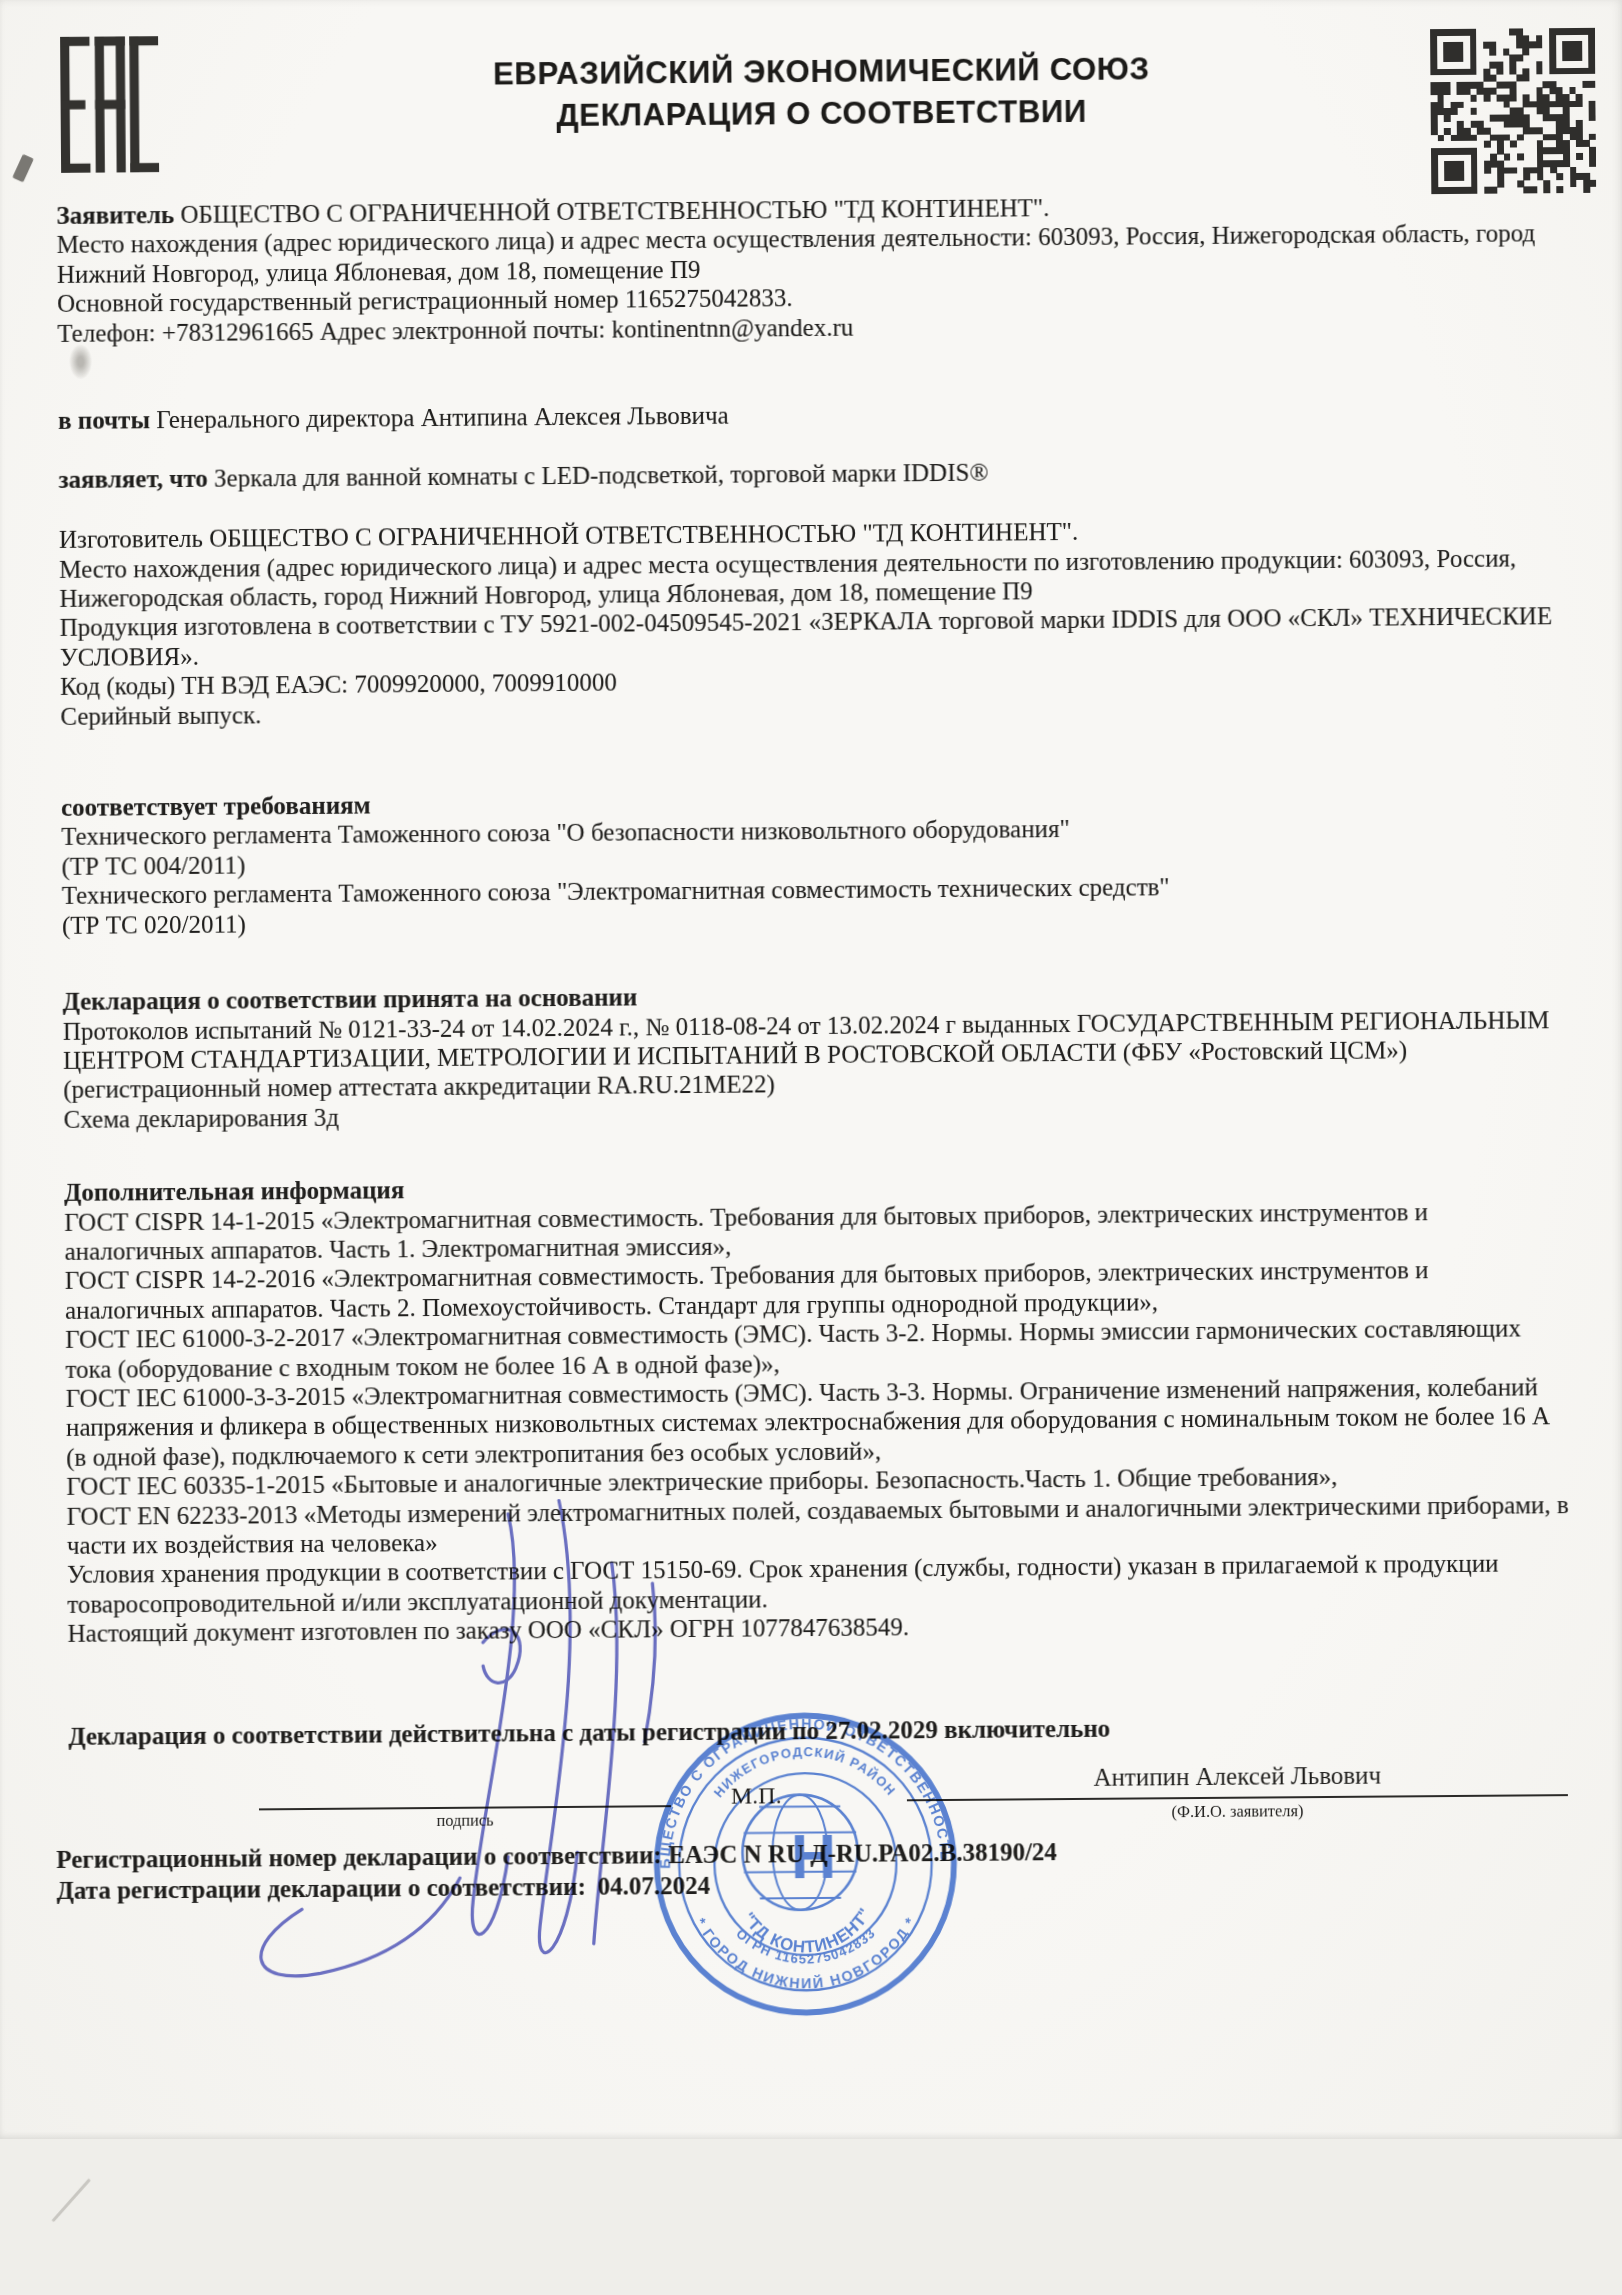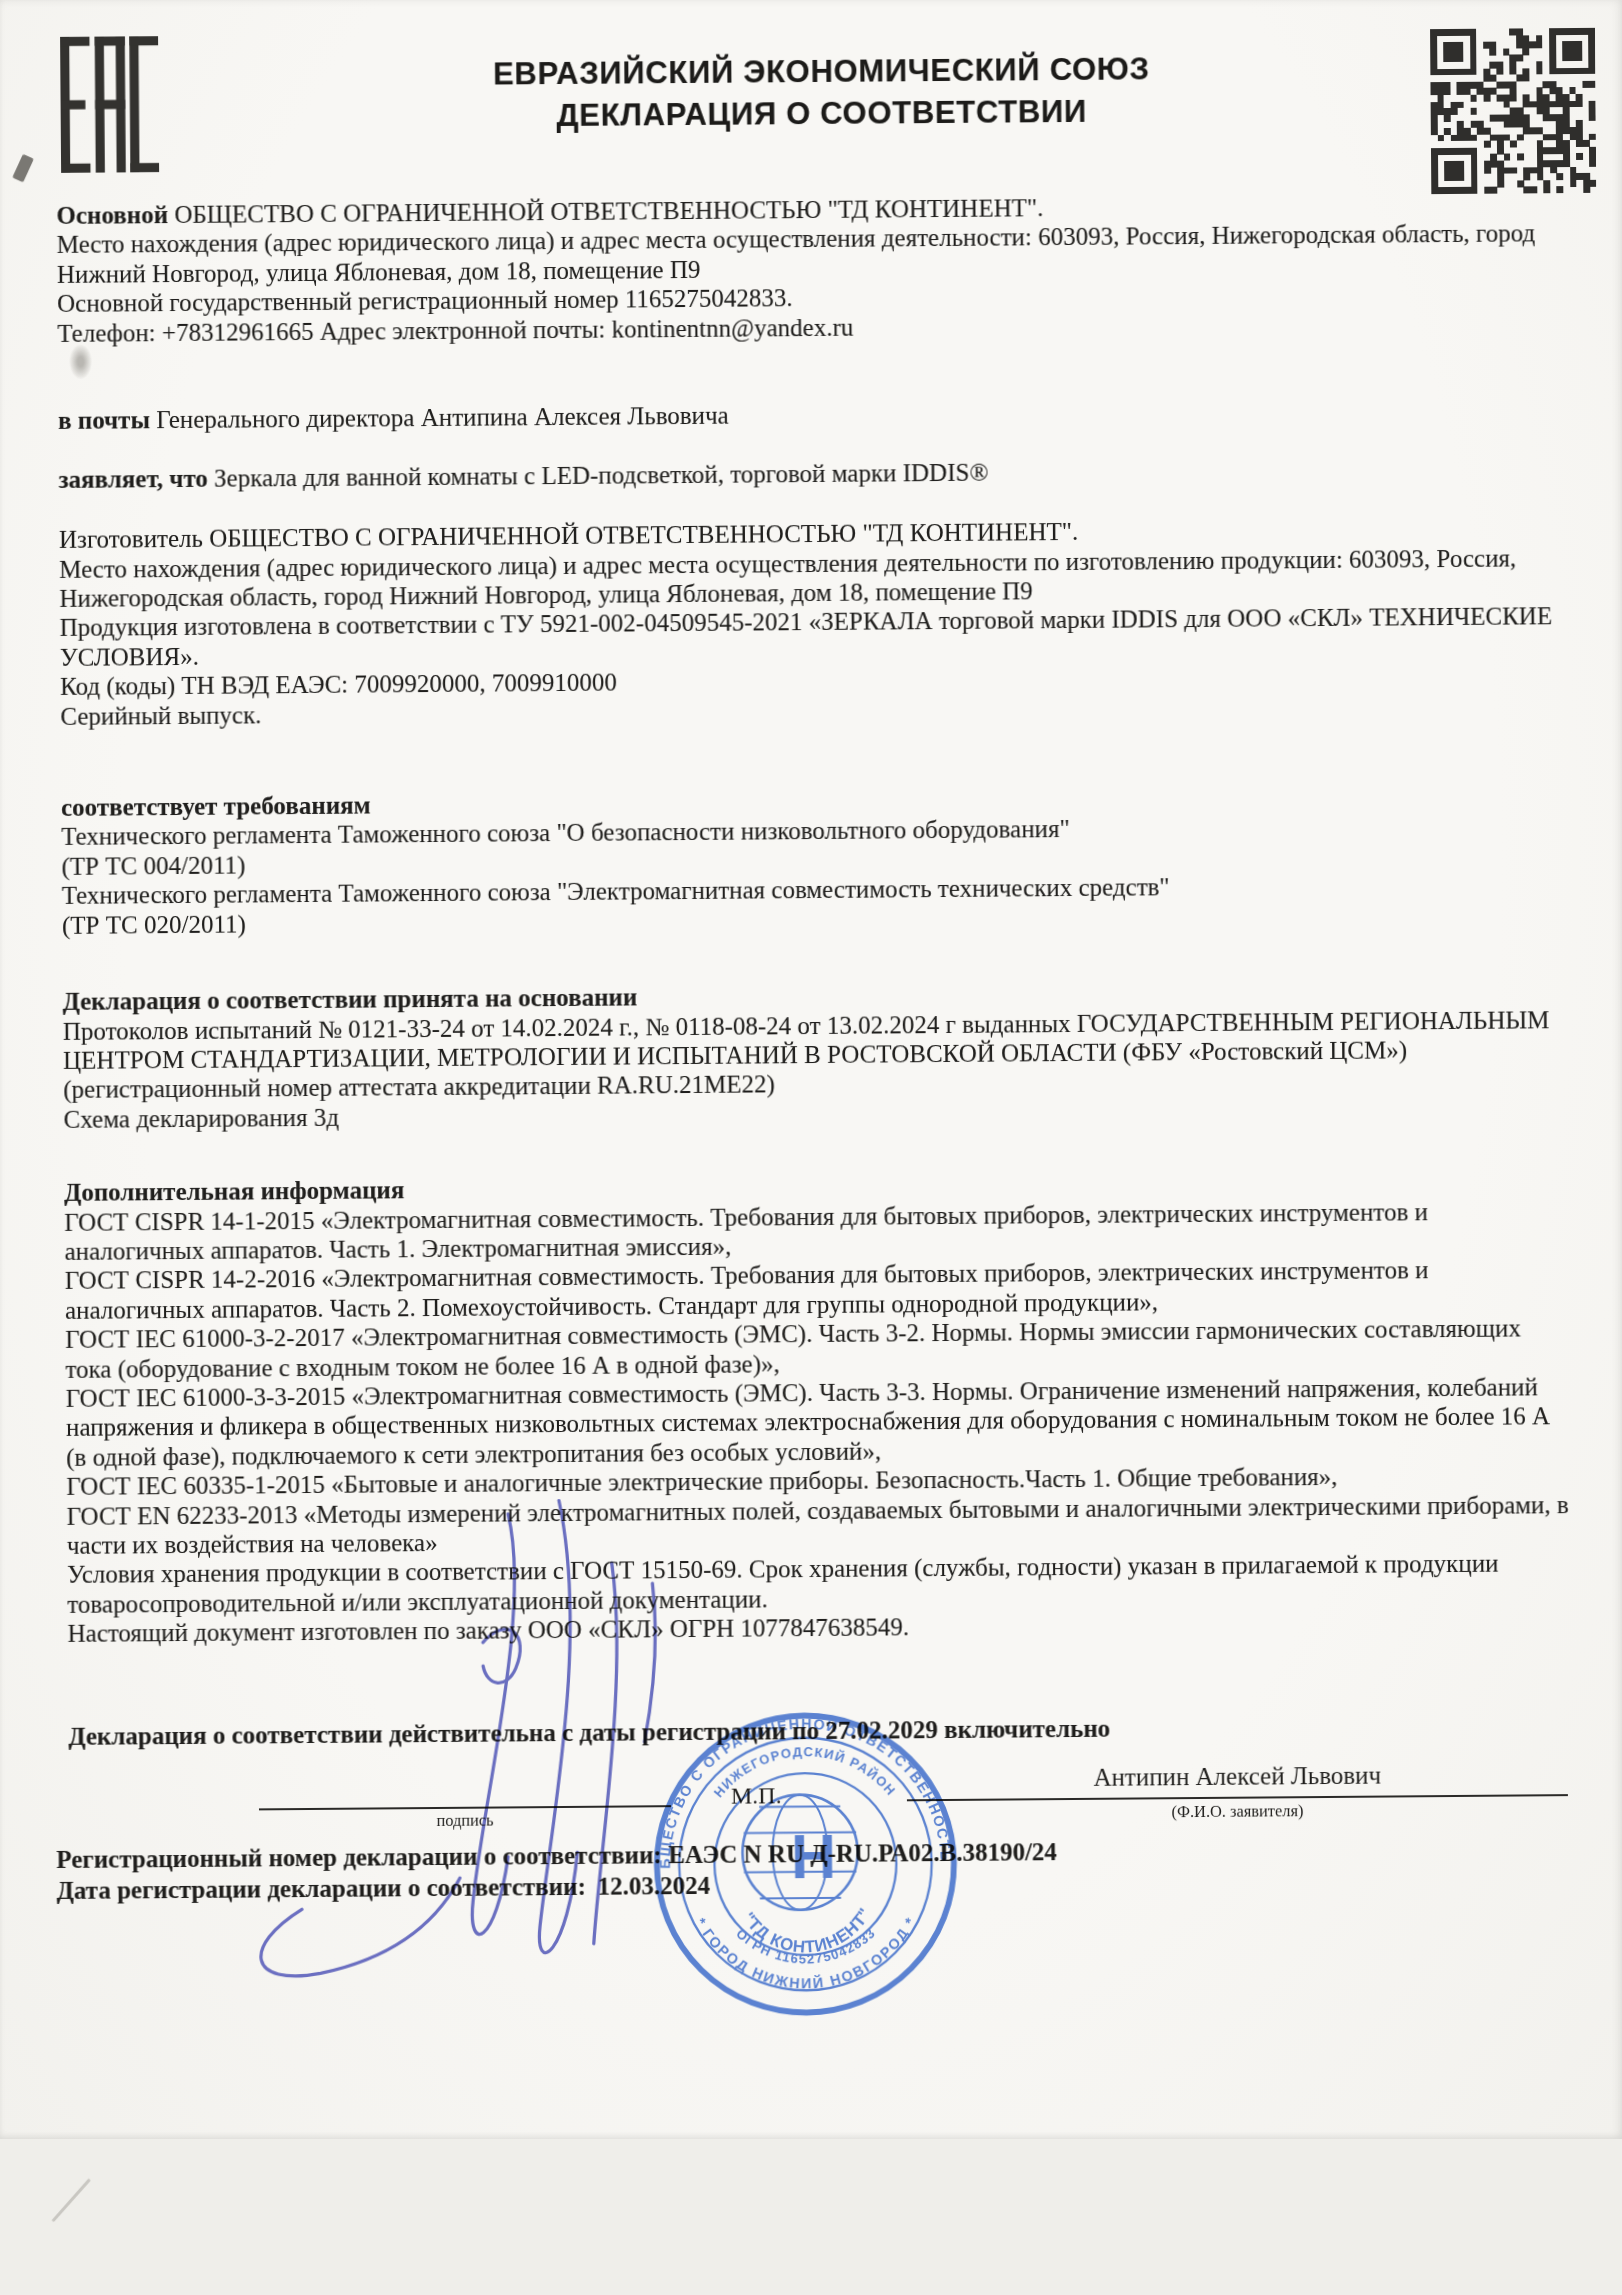--- a/index.html
+++ b/index.html
@@ -414,21 +414,21 @@
         </svg>
     </div>
 
     <div class="artifact a1"></div>
     <div class="artifact a2"></div>
     <div class="fold"></div>
 
     <div class="flow">
 
       <div class="applicant">
-        <p><b>Основной</b> <span>ОБЩЕСТВО С ОГРАНИЧЕННОЙ ОТВЕТСТВЕННОСТЬЮ "ТД КОНТИНЕНТ".</span></p>
+        <p><b>Заявитель</b> <span>ОБЩЕСТВО С ОГРАНИЧЕННОЙ ОТВЕТСТВЕННОСТЬЮ "ТД КОНТИНЕНТ".</span></p>
         <p>Место нахождения (адрес юридического лица) и адрес места осуществления деятельности: 603093, Россия, Нижегородская область, город Нижний Новгород, улица Яблоневая, дом 18, помещение П9</p>
         <p>Основной государственный регистрационный номер 1165275042833.</p>
         <p>Телефон: +78312961665 Адрес электронной почты: kontinentnn@yandex.ru</p>
       </div>
 
       <div class="person">
         <p><b>в почты</b> <span>Генерального директора Антипина Алексея Львовича</span></p>
       </div>
 
       <div class="subject">
@@ -479,21 +479,21 @@
         <div class="mp">М.П.</div>
         <div class="fio-wrap">
           <span class="fio-name">Антипин Алексей Львович</span>
           <span class="fio-line"></span>
           <span class="fio-caption">(Ф.И.О. заявителя)</span>
         </div>
       </div>
 
       <div class="reg-block">
         <p><span>Регистрационный номер декларации о соответствии:</span><span class="reg-value">ЕАЭС N RU Д-RU.РА02.В.38190/24</span></p>
-        <p><span>Дата регистрации декларации о соответствии:</span><span class="date-value">12.03.2024</span></p>
+        <p><span>Дата регистрации декларации о соответствии:</span><span class="date-value">04.07.2024</span></p>
       </div>
     </div>
 
     <div class="stamp">
       <svg width="314" height="314" viewBox="0 0 480 480">
         <defs>
           <path id="arcOuterTop" d="M 33,240 A 207,207 0 0 1 447,240"></path>
           <path id="arcOuterBottom" d="M 50,240 A 190,190 0 0 0 430,240"></path>
           <path id="arcInnerTop" d="M 75,240 A 165,165 0 0 1 405,240"></path>
           <path id="arcInnerBottom" d="M 88,240 A 152,152 0 0 0 392,240"></path>

